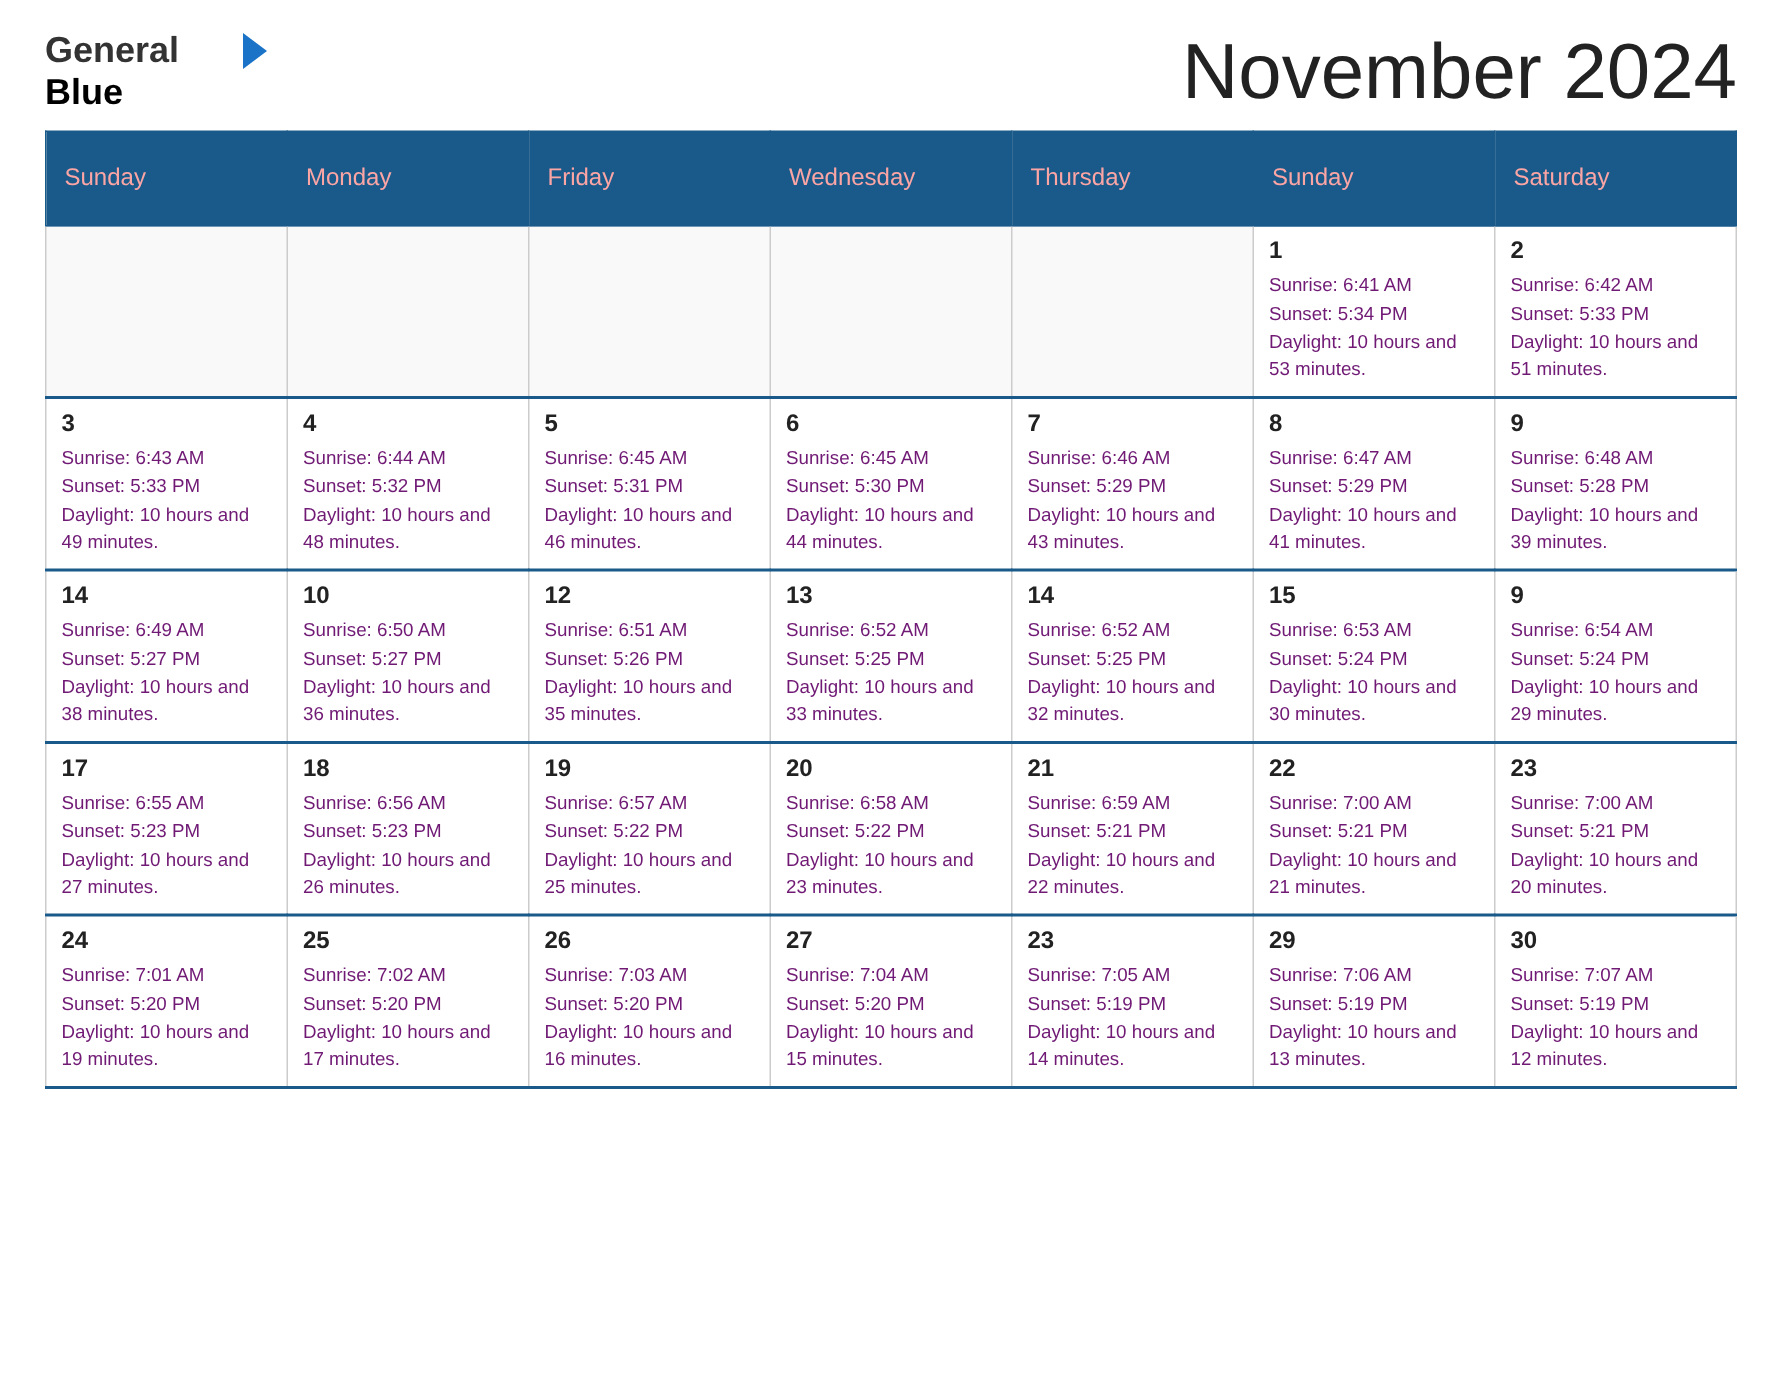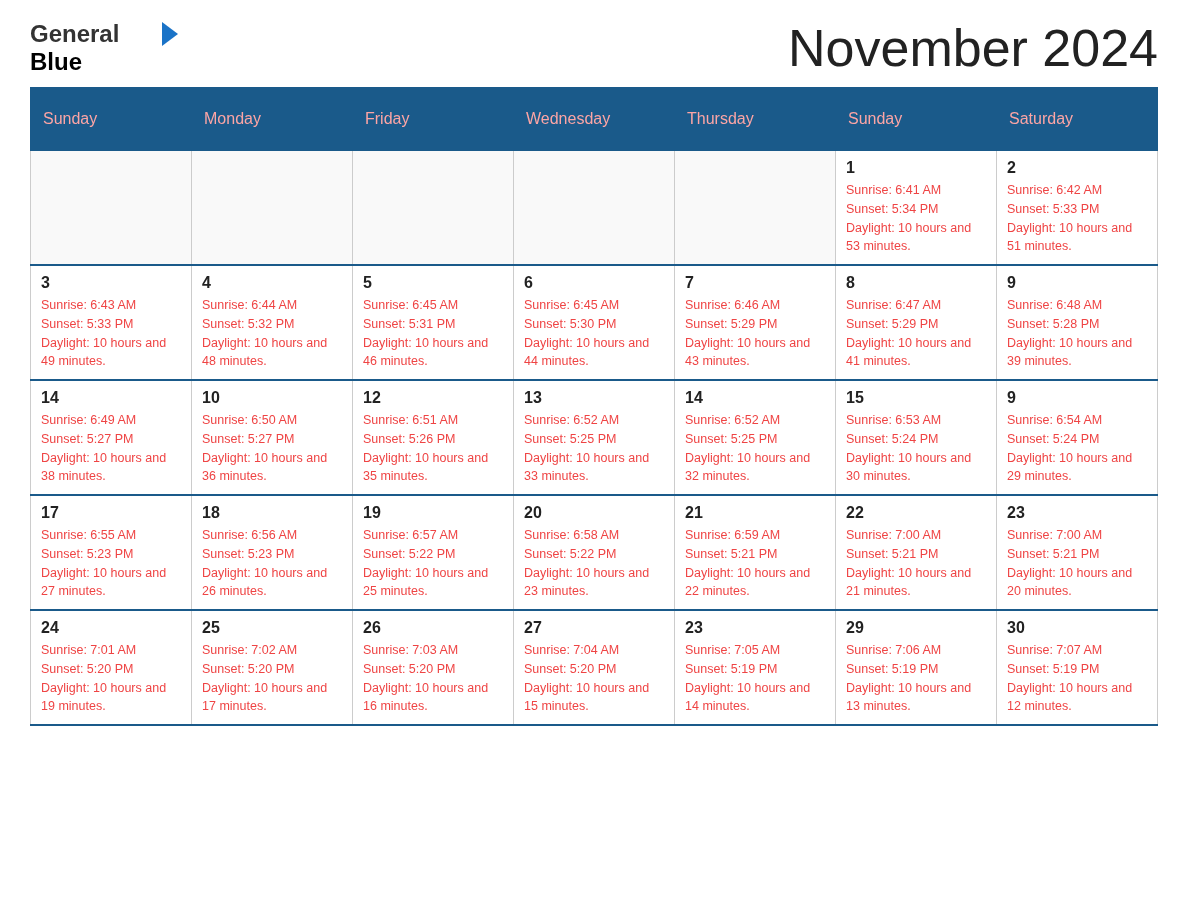--- a/index.html
+++ b/index.html
@@ -61,21 +61,21 @@
     }
     .day-number {
       font-size: 16px;
       font-weight: bold;
       color: #222;
       display: block;
       margin-bottom: 4px;
     }
     .day-info {
       font-size: 12.5px;
-      color: #ef4444;
+      color: #701a75;
       line-height: 1.5;
     }
     .empty-cell {
       background: #f9f9f9;
     }
     .logo-word-general {
       font-size: 24px;
       font-weight: bold;
       color: #333;
     }

